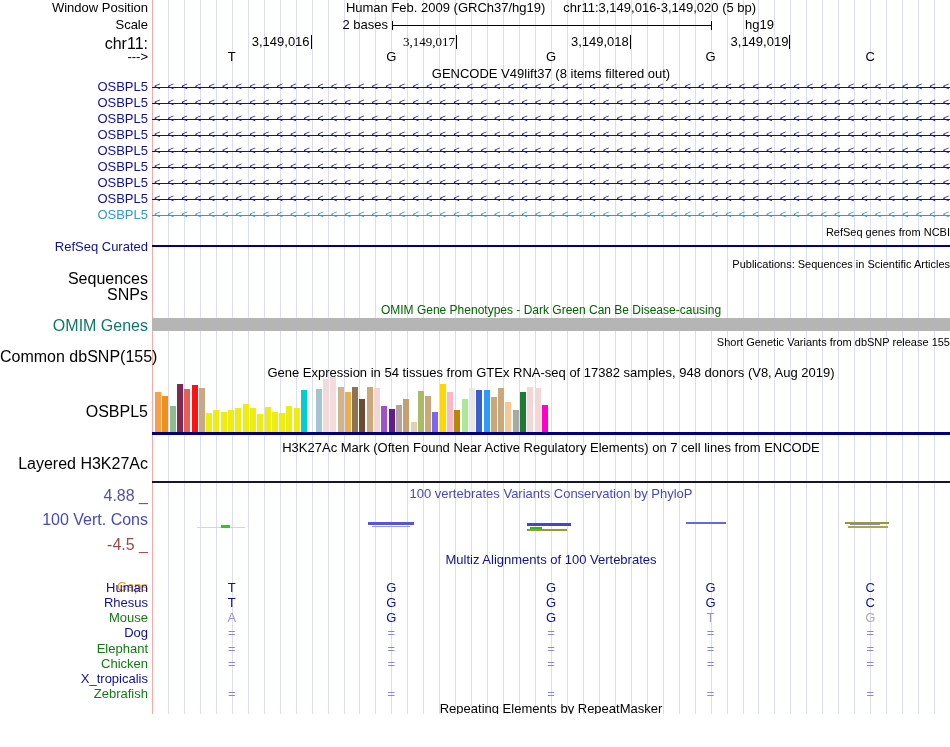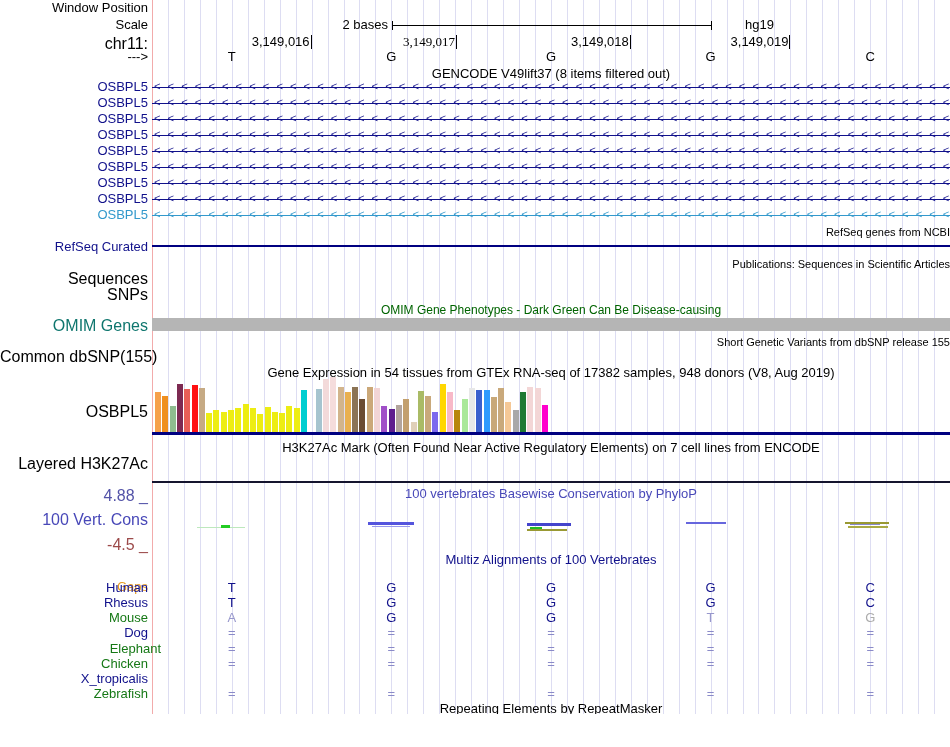--- a/index.html
+++ b/index.html
@@ -86,20 +86,21 @@
       <div class="vline" style="left: 870.2px;"></div>
       <div class="vline" style="left: 886.16px;"></div>
       <div class="vline" style="left: 902.12px;"></div>
       <div class="vline" style="left: 918.08px;"></div>
       <div class="vline" style="left: 934.04px;"></div>
     </div>
   <div id="pinkline"></div>
 
   <div class="row" style="top:1px;">
     <span class="rowlabel">Window Position</span>
+    <span class="ctitle" style="top:0;"><span>Human Feb. 2009 (GRCh37/hg19)</span><span style="display:inline-block;width:18px;"></span><span>chr11:3,149,016-3,149,020 (5 bp)</span></span>
   </div>
 
   <div class="row" style="top:18px;">
     <span class="rowlabel">Scale</span>
     <span style="position:absolute;left:280px;width:108px;text-align:right;">2 bases</span>
     <span style="position:absolute;left:718px;margin-left:27px;">hg19</span>
   </div>
   <div id="scalebar">
       <div class="mid"></div>
     </div>
@@ -265,21 +266,21 @@
       <div class="bar" style="left: 382.6px; height: 44px; background: rgb(243, 214, 214);"></div>
       <div class="bar" style="left: 389.9px; height: 27px; background: rgb(255, 0, 204);"></div>
     </div>
   <div class="hline" style="top:432px;height:3px;background:#000080;"></div>
 
   <div class="ctitle" style="top:441px;">H3K27Ac Mark (Often Found Near Active Regulatory Elements) on 7 cell lines from ENCODE</div>
   <span class="rowlabel" style="top:455px;">Layered H3K27Ac</span>
   <div class="hline" style="top:481px;height:2px;background:#15152E;"></div>
 
   <span class="rowlabel" style="top:487px;color:#5353A8;">4.88 _</span>
-  <div class="ctitle" style="top:487px;color:#4848B8;">100 vertebrates Basewise Conservation by PhyloP</div>
+  <div class="ctitle" style="top:487px;color:#4848B8;">100 vertebrates Variants Conservation by PhyloP</div>
   <span class="rowlabel" style="top:511px;color:#4848B8;">100 Vert. Cons</span>
   <span class="rowlabel" style="top:536px;color:#9C4A4A;">-4.5 _</span>
   <div id="cons-marks">
       <div class="consmark" style="left: 197px; top: 527px; width: 48px; height: 1px; background: rgb(189, 232, 189);"></div>
       <div class="consmark" style="left: 221px; top: 525px; width: 9px; height: 3px; background: rgb(34, 204, 34);"></div>
       <div class="consmark" style="left: 368px; top: 522px; width: 46px; height: 3px; background: rgb(85, 85, 221);"></div>
       <div class="consmark" style="left: 372px; top: 526px; width: 38px; height: 1px; background: rgb(153, 153, 238);"></div>
       <div class="consmark" style="left: 527px; top: 523px; width: 44px; height: 3px; background: rgb(68, 68, 204);"></div>
       <div class="consmark" style="left: 530px; top: 527px; width: 12px; height: 3px; background: rgb(34, 187, 34);"></div>
       <div class="consmark" style="left: 527px; top: 529px; width: 40px; height: 2px; background: rgb(153, 153, 51);"></div>
@@ -320,21 +321,21 @@
       </div>
       <div class="alignrow" style="top: 626.4px;">
         <div class="alabel" style="color: rgb(17, 17, 139);">Dog</div>
         <div class="acell" style="left: 221.8px; color: rgb(138, 138, 200);">=</div>
         <div class="acell" style="left: 381.4px; color: rgb(138, 138, 200);">=</div>
         <div class="acell" style="left: 541px; color: rgb(138, 138, 200);">=</div>
         <div class="acell" style="left: 700.6px; color: rgb(138, 138, 200);">=</div>
         <div class="acell" style="left: 860.2px; color: rgb(138, 138, 200);">=</div>
       </div>
       <div class="alignrow" style="top: 641.5px;">
-        <div class="alabel" style="color: rgb(21, 120, 21); padding-left: 13px;">Elephant</div>
+        <div class="alabel" style="color: rgb(21, 120, 21);">Elephant</div>
         <div class="acell" style="left: 221.8px; color: rgb(138, 138, 200);">=</div>
         <div class="acell" style="left: 381.4px; color: rgb(138, 138, 200);">=</div>
         <div class="acell" style="left: 541px; color: rgb(138, 138, 200);">=</div>
         <div class="acell" style="left: 700.6px; color: rgb(138, 138, 200);">=</div>
         <div class="acell" style="left: 860.2px; color: rgb(138, 138, 200);">=</div>
       </div>
       <div class="alignrow" style="top: 656.6px;">
         <div class="alabel" style="color: rgb(21, 120, 21);">Chicken</div>
         <div class="acell" style="left: 221.8px; color: rgb(138, 138, 200);">=</div>
         <div class="acell" style="left: 381.4px; color: rgb(138, 138, 200);">=</div>

